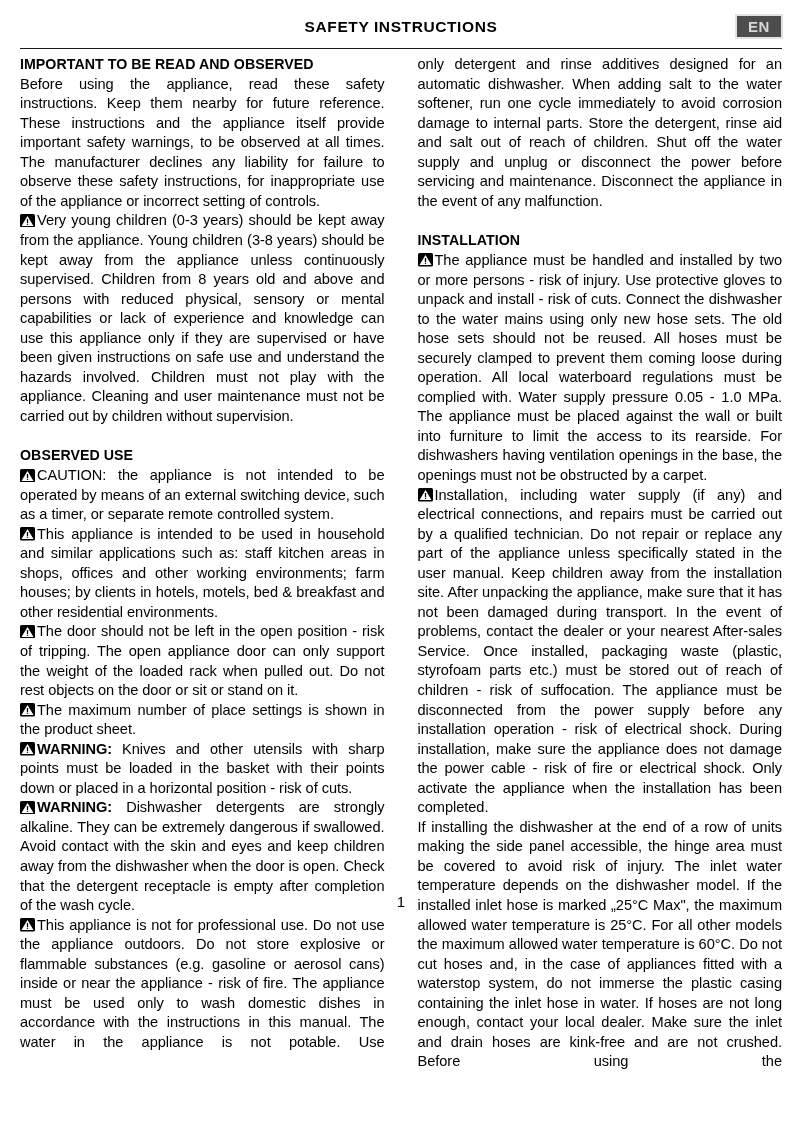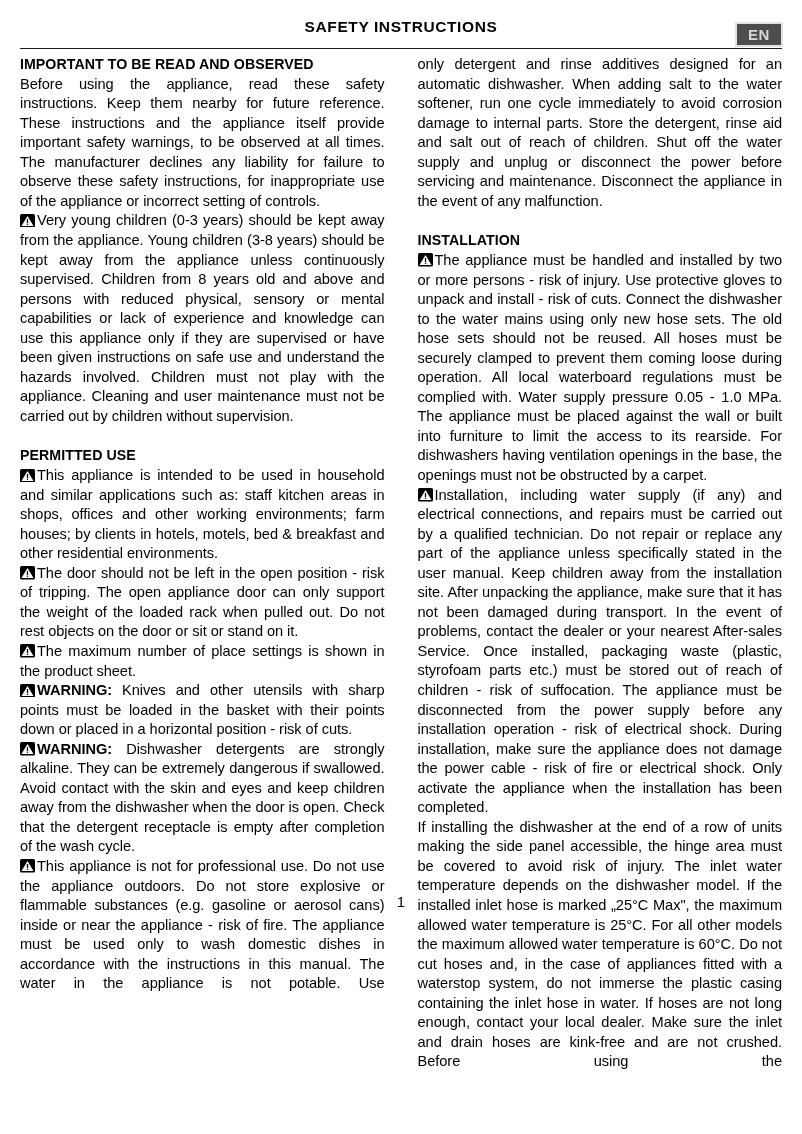--- a/index.html
+++ b/index.html
@@ -33,21 +33,21 @@
   .header-title {
     text-align: center;
     font-size: 15.5px;
     font-weight: bold;
     letter-spacing: 0.6px;
     line-height: 18px;
   }
   .lang-badge {
     position: absolute;
     right: 19px;
-    top: 22px;
+    top: 14px;
     width: 48px;
     height: 25px;
     background: #0369a1;
     border: 2px solid #e2e2e2;
     box-sizing: border-box;
     padding: 0;
   }
   .lang-badge-inner {
     width: 100%;
     height: 100%;
@@ -162,22 +162,28 @@
 
       <p class="para">Before using the appliance, read these safety instructions. Keep them nearby for future reference. These instructions and the appliance itself provide important safety warnings, to be observed at all times. The manufacturer declines any liability for failure to observe these safety instructions, for inappropriate use of the appliance or incorrect setting of controls.</p>
 
       <p class="para"><span class="warn-icon"><svg viewBox="0 0 30 27">
               <rect x="0" y="0" width="30" height="27" rx="3" ry="3" fill="#000000"></rect>
               <polygon points="15,4 27,24 3,24" fill="#ffffff"></polygon>
               <rect x="13.7" y="10" width="2.6" height="8" fill="#000000"></rect>
               <rect x="13.7" y="19.4" width="2.6" height="2.4" fill="#000000"></rect>
             </svg></span><span>Very young children (0-3 years) should be kept away from the appliance. Young children (3-8 years) should be kept away from the appliance unless continuously supervised. Children from 8 years old and above and persons with reduced physical, sensory or mental capabilities or lack of experience and knowledge can use this appliance only if they are supervised or have been given instructions on safe use and understand the hazards involved. Children must not play with the appliance. Cleaning and user maintenance must not be carried out by children without supervision.</span></p>
 
-      <h2 class="h2 spaced">PERMITTED USE</h2>
-
+      <h2 class="h2 spaced">OBSERVED USE</h2>
+
+      <p class="para"><span class="warn-icon"><svg viewBox="0 0 30 27">
+              <rect x="0" y="0" width="30" height="27" rx="3" ry="3" fill="#000000"></rect>
+              <polygon points="15,4 27,24 3,24" fill="#ffffff"></polygon>
+              <rect x="13.7" y="10" width="2.6" height="8" fill="#000000"></rect>
+              <rect x="13.7" y="19.4" width="2.6" height="2.4" fill="#000000"></rect>
+            </svg></span><span>CAUTION: the appliance is not intended to be operated by means of an external switching device, such as a timer, or separate remote controlled system.</span></p>
 
       <p class="para"><span class="warn-icon"><svg viewBox="0 0 30 27">
               <rect x="0" y="0" width="30" height="27" rx="3" ry="3" fill="#000000"></rect>
               <polygon points="15,4 27,24 3,24" fill="#ffffff"></polygon>
               <rect x="13.7" y="10" width="2.6" height="8" fill="#000000"></rect>
               <rect x="13.7" y="19.4" width="2.6" height="2.4" fill="#000000"></rect>
             </svg></span><span>This appliance is intended to be used in household and similar applications such as: staff kitchen areas in shops, offices and other working environments; farm houses; by clients in hotels, motels, bed &amp; breakfast and other residential environments.</span></p>
 
       <p class="para"><span class="warn-icon"><svg viewBox="0 0 30 27">
               <rect x="0" y="0" width="30" height="27" rx="3" ry="3" fill="#000000"></rect>

